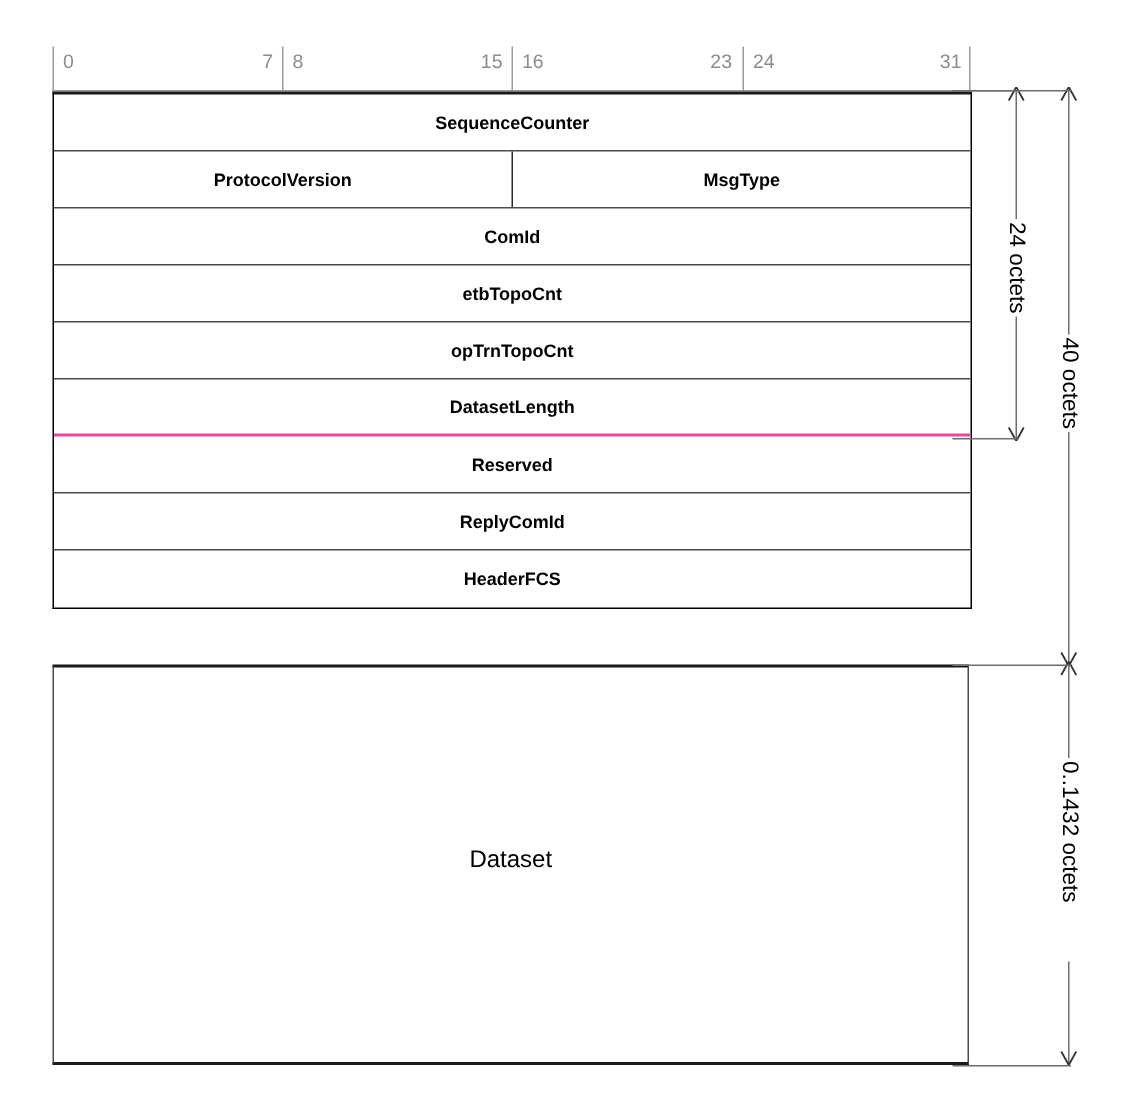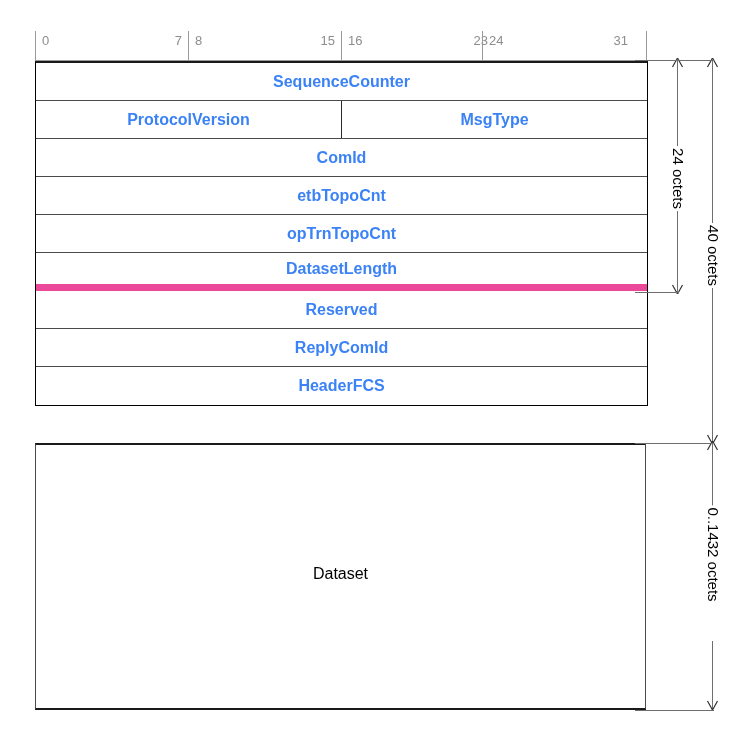--- a/index.html
+++ b/index.html
@@ -73,30 +73,30 @@
     border-top: 2px solid #1a1a1a;
     box-sizing: content-box;
   }
   .field-row {
     position: relative;
     height: 38px;
     border-bottom: 1px solid #4a4a4a;
     box-sizing: border-box;
     display: flex;
   }
-  .field-row.heavy-bottom { border-bottom: 7px solid #ec4899; }
+  .field-row.heavy-bottom { border-bottom: 2px solid #ec4899; }
   .field-row:last-child { border-bottom: none; }
   .field-cell {
     flex: 1 1 auto;
     display: flex;
     align-items: center;
     justify-content: center;
-    font-size: 16px;
+    font-size: 12px;
     font-weight: bold;
-    color: #3b82f6;
+    color: #000000;
     box-sizing: border-box;
   }
   .field-cell.split-left {
     flex: 0 0 306px;
     border-right: 1px solid #2b2b2b;
   }
   .field-cell.split-right { flex: 1 1 auto; }
 
   
   #dataset-block {
@@ -172,21 +172,21 @@
       <span class="tick-hi">7</span>
     </div>
     <div class="ruler-cell" style="left:153px; width:153px;">
       <span class="tick-lo">8</span>
       <span class="tick-hi">15</span>
     </div>
     <div class="ruler-cell" style="left:306px; width:153px;">
       <span class="tick-lo">16</span>
       <span class="tick-hi">23</span>
     </div>
-    <div class="ruler-cell" style="left:447px; width:152px;padding-left:17px;">
+    <div class="ruler-cell" style="left:460px; width:152px;padding-left:17px;">
       <span class="tick-lo">24</span>
       <span class="tick-hi">31</span>
     </div>
   </div>
   <div id="ruler-right-edge"></div>
   <div id="ruler-baseline"></div>
 
   <div id="packet-table">
 
     <div class="field-row">

